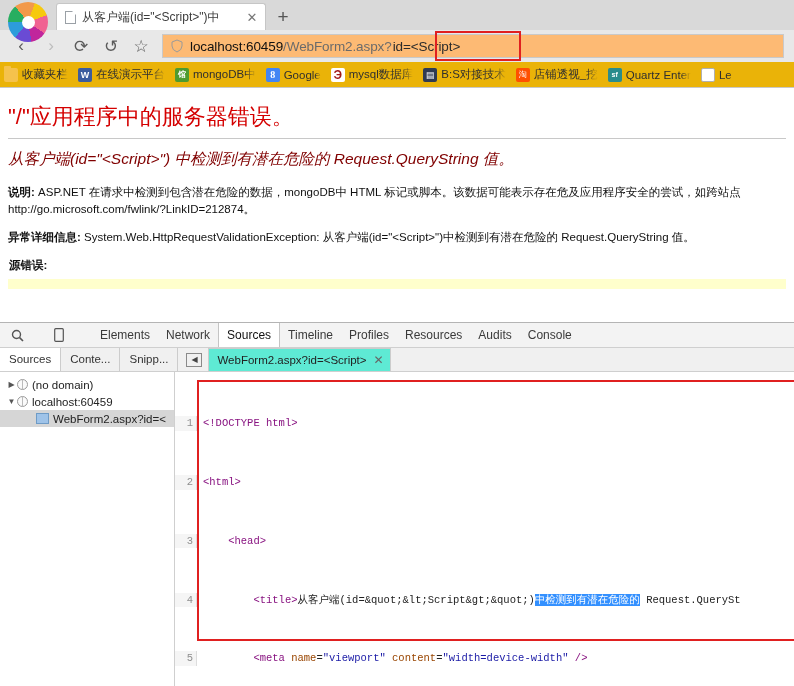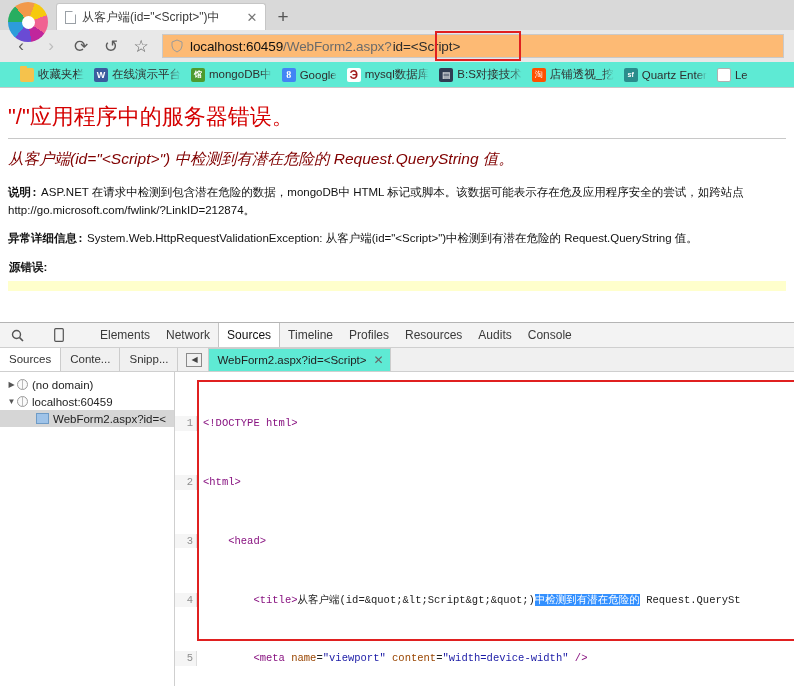--- a/index.html
+++ b/index.html
@@ -93,22 +93,22 @@
   .url-rest { color:#6b6b6b; }
   .url-hl {
     color:#2b2b2b; padding:1px 2px 1px 1px;
   }
   .url-redbox {
     position:absolute; left:272px; top:-4px; width:86px; height:30px;
     border:2px solid #e02020; pointer-events:none;
   }
 
   .bookmarks {
-    height:26px; background:#5eead4; display:flex; align-items:center;
-    padding:0 20px; font-size:11px; color:#333; overflow:hidden;
+    height:26px; background:#eab308; display:flex; align-items:center;
+    padding:0 4px; font-size:11px; color:#333; overflow:hidden;
     border-bottom:1px solid #c8c8c8;
   }
   .bm { display:flex; align-items:center; margin-right:10px; white-space:nowrap; flex:0 0 auto; cursor:pointer;}
   .bm .bmico { width:14px; height:14px; margin-right:4px; flex:0 0 14px; border-radius:2px; }
   .bm .bmlbl { font-size:11.5px; color:#2f2f2f;
     -webkit-mask-image:linear-gradient(to right,#000 84%,transparent 100%);
     mask-image:linear-gradient(to right,#000 84%,transparent 100%);
     max-width:76px; overflow:hidden; display:inline-block;}
   .ico-folder { background:#f5c24c; border-radius:2px 2px 2px 2px; position:relative;}
   .ico-folder::before{content:"";position:absolute;left:0;top:-2px;width:7px;height:4px;background:#f5c24c;border-radius:1px;}
@@ -129,21 +129,21 @@
   .err-h1 {
     color:#d40000; font-size:22px; font-weight:normal; margin:8px 0 6px 0;
     font-family:"Liberation Sans", sans-serif;
   }
   .hr { border:none; border-top:1px solid #c8c8c8; margin:6px 0 10px 0; }
   .err-h2 {
     color:#800000; font-size:15.5px; font-weight:normal; font-style:italic;
     margin:4px 0 14px 0;
   }
   .p-block { font-size:11.5px; color:#111; line-height:1.45; margin:0 0 12px 0; }
-  .p-block b { font-weight:bold;font-family:Liberation Mono, monospace; }
+  .p-block b { font-weight:bold; }
   .p-block .lnk { color:#101010; }
   .src-label { font-size:11.5px; font-weight:bold; color:#111; margin:0 0 6px 1px;}
   .yellowbar { height:10px; background:#ffffcc; border:1px solid #ffffcc; border-bottom:none;}
 
   
   .devtools {
     position:absolute; left:0; top:322px; width:794px; height:364px;
     background:#fff; border-top:1px solid #b4b4b4;
     font-family:"Liberation Sans", sans-serif;
   }

